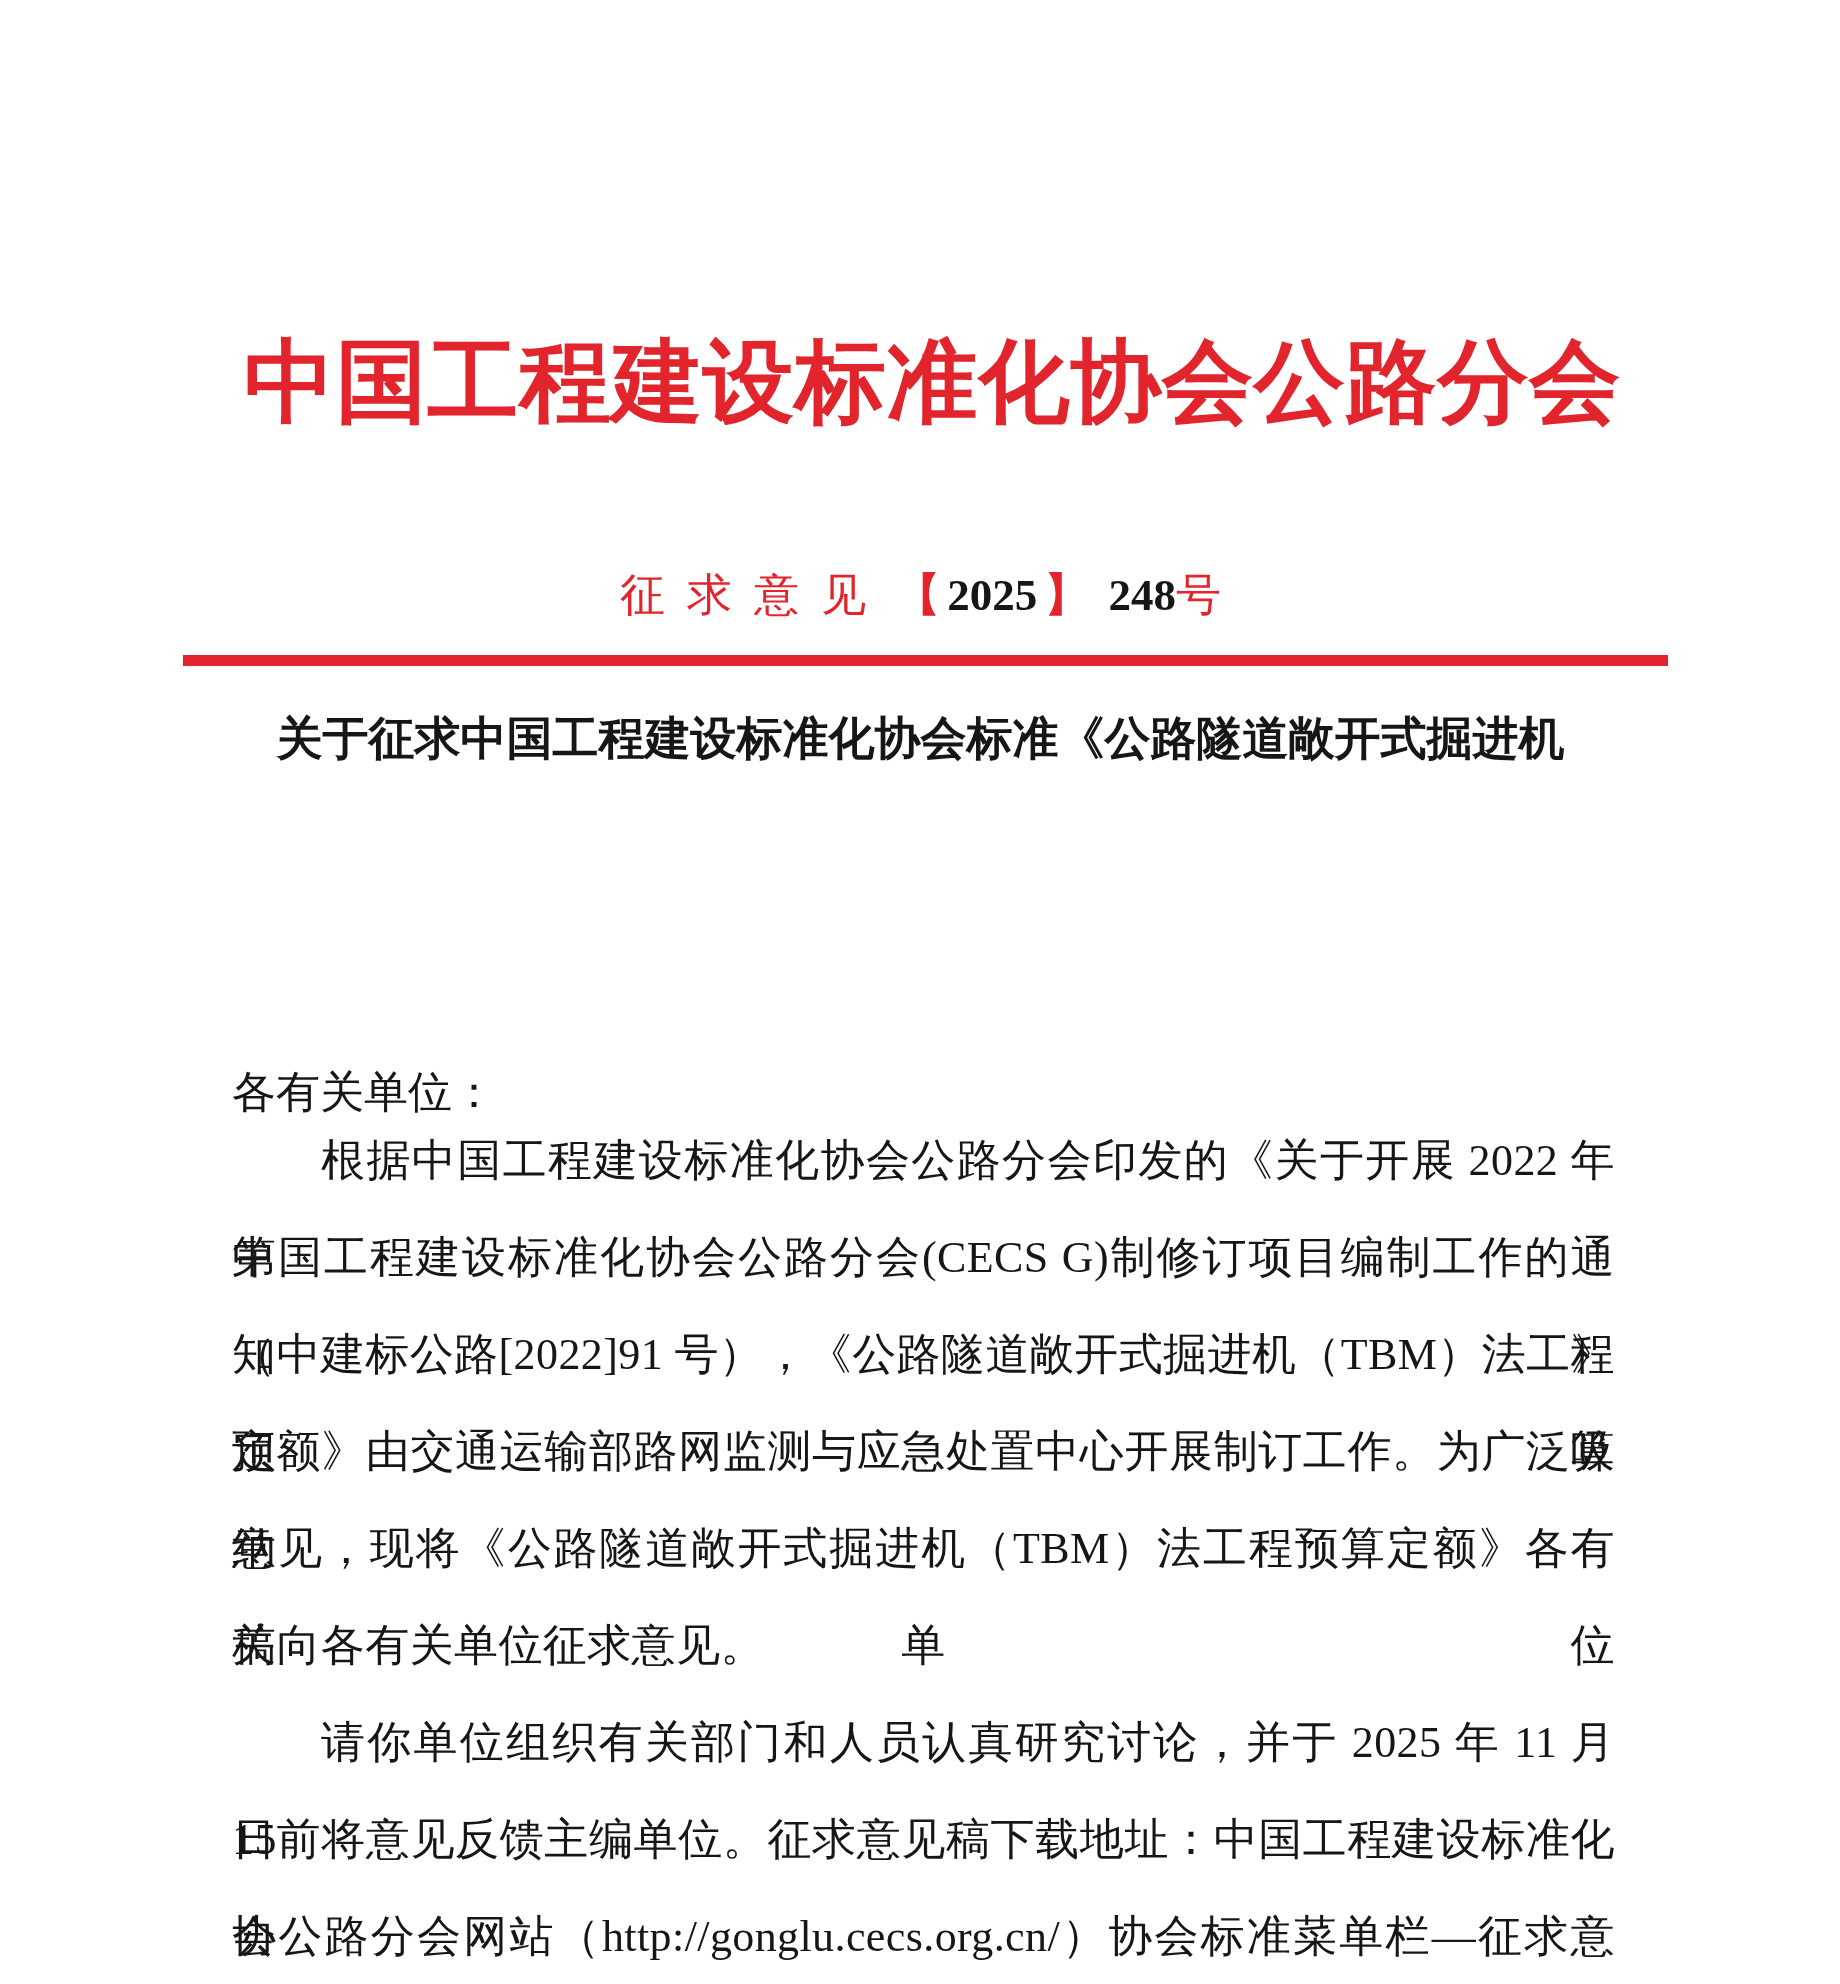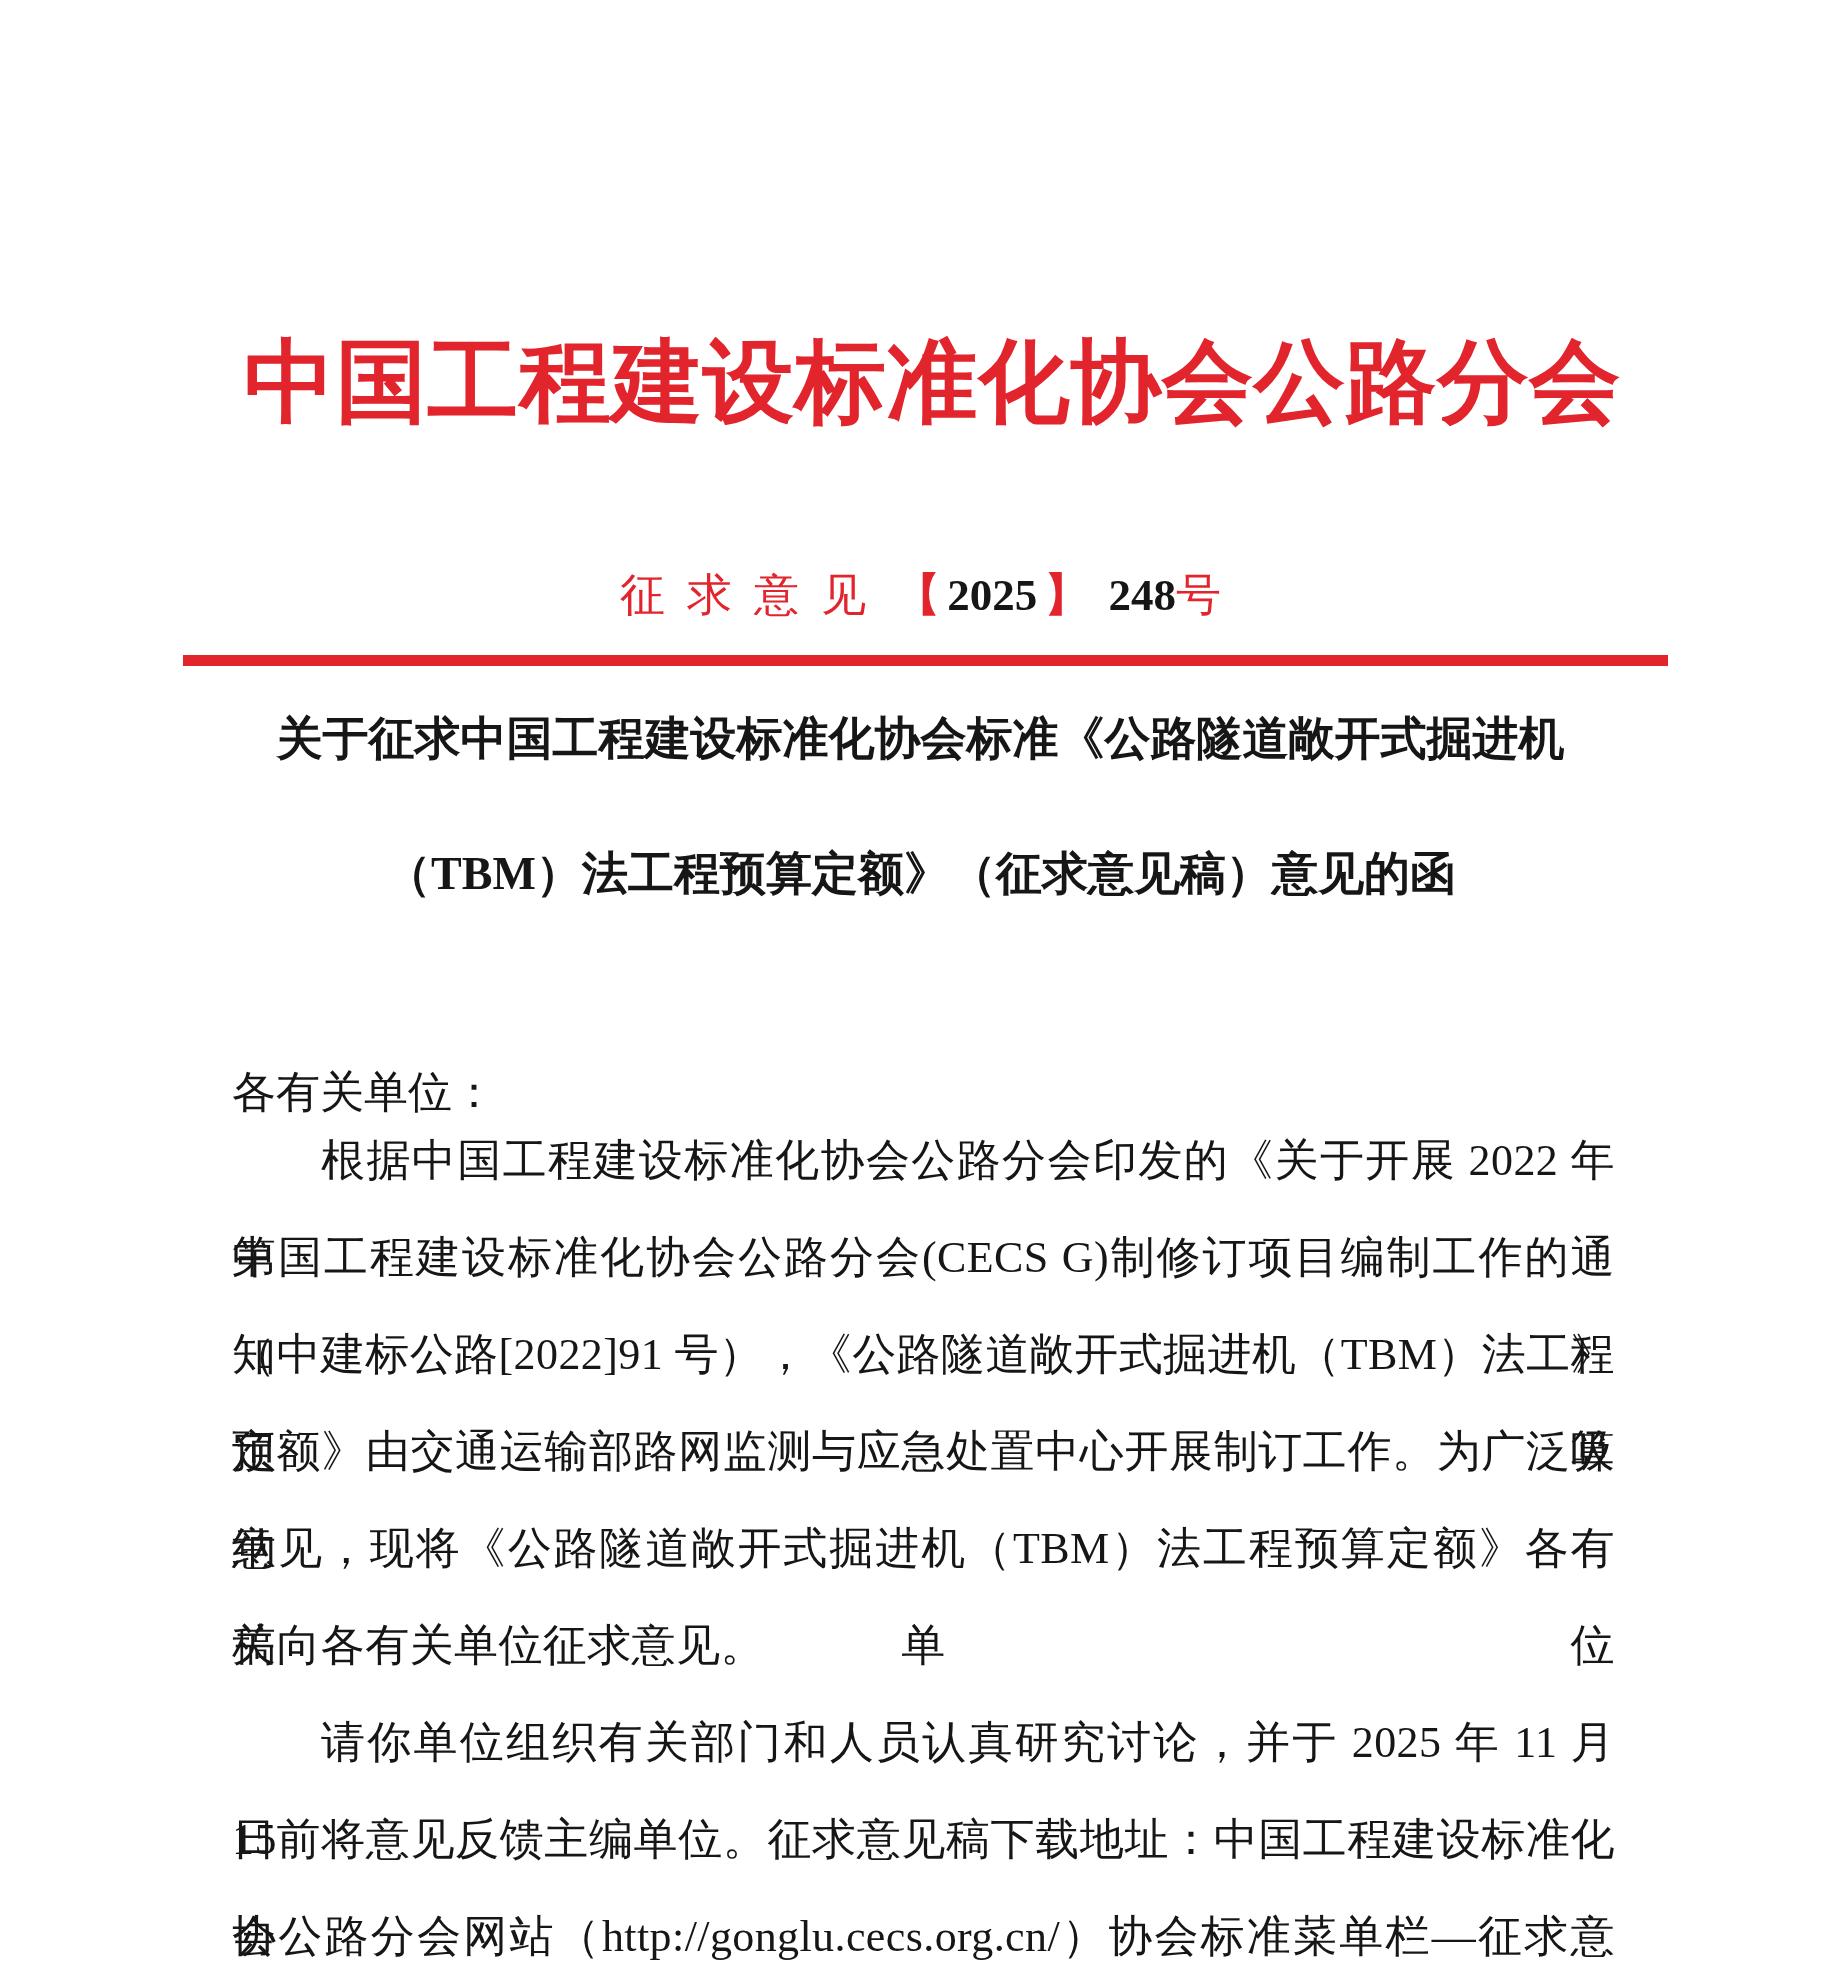--- a/index.html
+++ b/index.html
@@ -72,21 +72,20 @@
   <h1 class="org-title">中国工程建设标准化协会公路分会</h1>
 
   <div class="doc-no">
     <span class="red spaced">征求意见</span><span class="red bracket">【</span><span class="black">2025</span><span class="red bracket">】</span><span class="black num">248</span><span class="red">号</span>
   </div>
 
   <div class="rule"></div>
 
   <div class="subject">
     <div>关于征求中国工程建设标准化协会标准《公路隧道敞开式掘进机</div>
-    <div>（TBM）法工程预算定额》（征求意见稿）意见的函</div>
   </div>
 
   <div class="salutation">各有关单位：</div>
 
   <div class="body-lines">
       <div class="bline indent fill">根据中国工程建设标准化协会公路分会印发的《关于开展 2022 年第</div>
       <div class="bline fill">中国工程建设标准化协会公路分会(CECS G)制修订项目编制工作的通知》</div>
       <div class="bline fill">（中建标公路[2022]91 号），《公路隧道敞开式掘进机（TBM）法工程预算</div>
       <div class="bline fill">定额》由交通运输部路网监测与应急处置中心开展制订工作。为广泛吸纳</div>
       <div class="bline fill">意见，现将《公路隧道敞开式掘进机（TBM）法工程预算定额》各有关单位</div>

